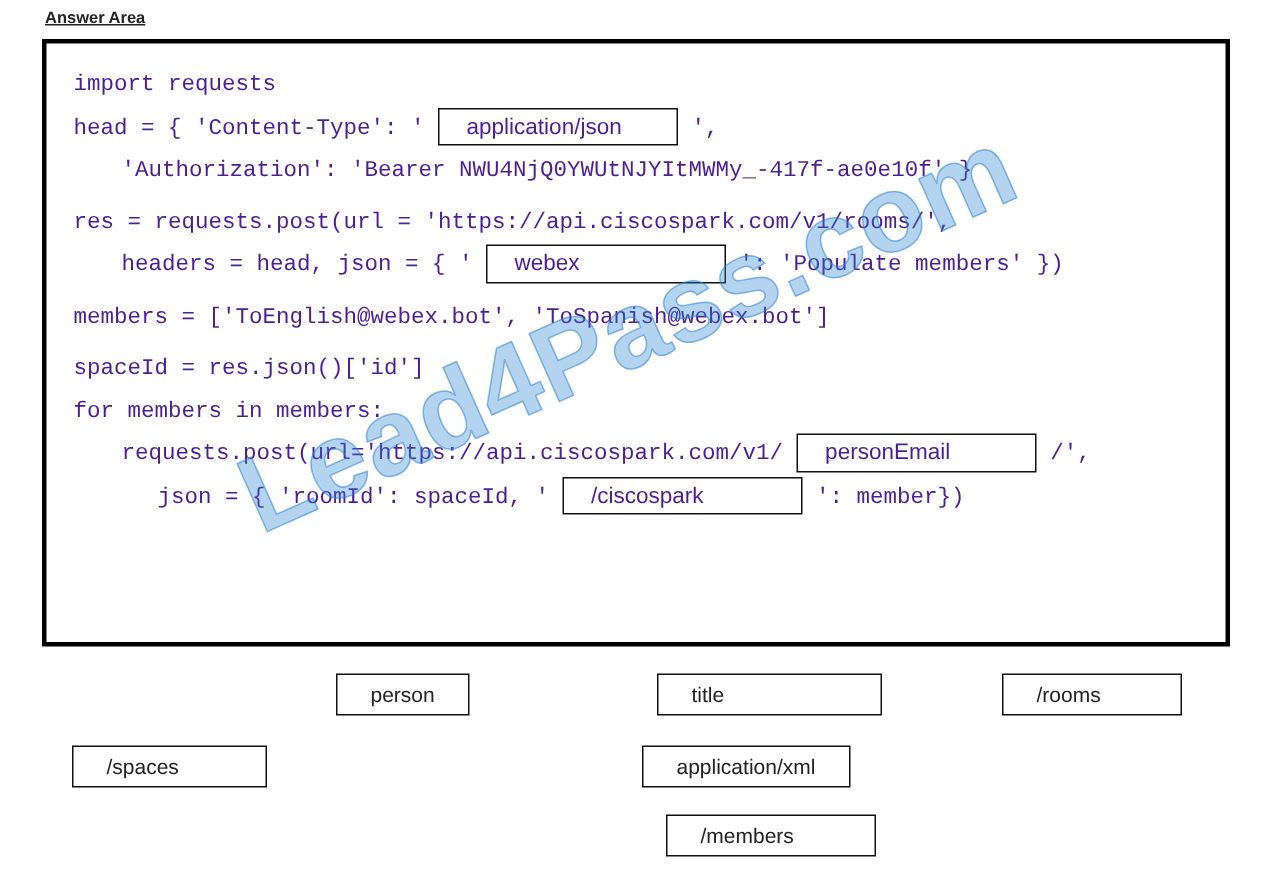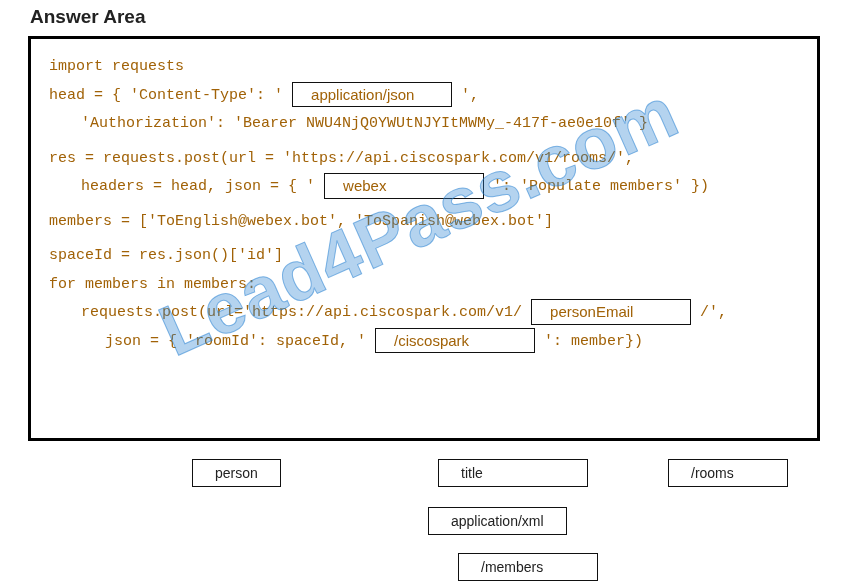--- a/index.html
+++ b/index.html
@@ -14,32 +14,33 @@
     position: relative;
   }
   .page {
     position: relative;
     width: 843px;
     height: 583px;
     padding: 6px 28px 10px 28px;
   }
   .title {
     font-weight: bold;
-    font-size: 19px;
+    font-size: 11px;
     margin: 0 0 8px 2px;
+    text-decoration: underline;
   }
   .outer {
     border: 3px solid #000;
     width: 792px;
     height: 405px;
     padding: 14px 30px 10px 18px;
     font-family: "Courier New", monospace;
     font-size: 15px;
     line-height: 1.9;
-    color: #a16207;
+    color: #4c1d95;
     position: relative;
   }
   .code-line { white-space: nowrap; }
   .indent1 { padding-left: 32px; }
   .indent2 { padding-left: 56px; }
   .slot {
     display: inline-block;
     border: 1.5px solid #111;
     padding: 2px 18px;
     text-align: left;
@@ -115,22 +116,23 @@
 
     <div class="code-line indent2">
       <span>json = { 'roomId': spaceId, ' </span>
       <span class="slot md">/ciscospark</span>
       <span> ': member})</span>
     </div>
 
   </div>
 
   <div class="pool">
-    <span class="slot" style="left:164px; top:4px;">person</span>
+    <span class="slot" style="left:196px; top:4px;">person</span>
     <span class="slot" style="left:410px; top:4px; min-width:150px;">title</span>
     <span class="slot" style="left:640px; top:4px; min-width:120px;">/rooms</span>
+    <span class="slot" style="left:20px;  top:52px; min-width:130px;">/spaces</span>
     <span class="slot" style="left:400px; top:52px;">application/xml</span>
-    <span class="slot" style="left:430px; top:98px; min-width:140px;">/members</span>
+    <span class="slot" style="left:416px; top:98px; min-width:140px;">/members</span>
   </div>
 
   <div class="wm">Lead4Pass.com</div>
 
 </div>
 
 </body></html>

